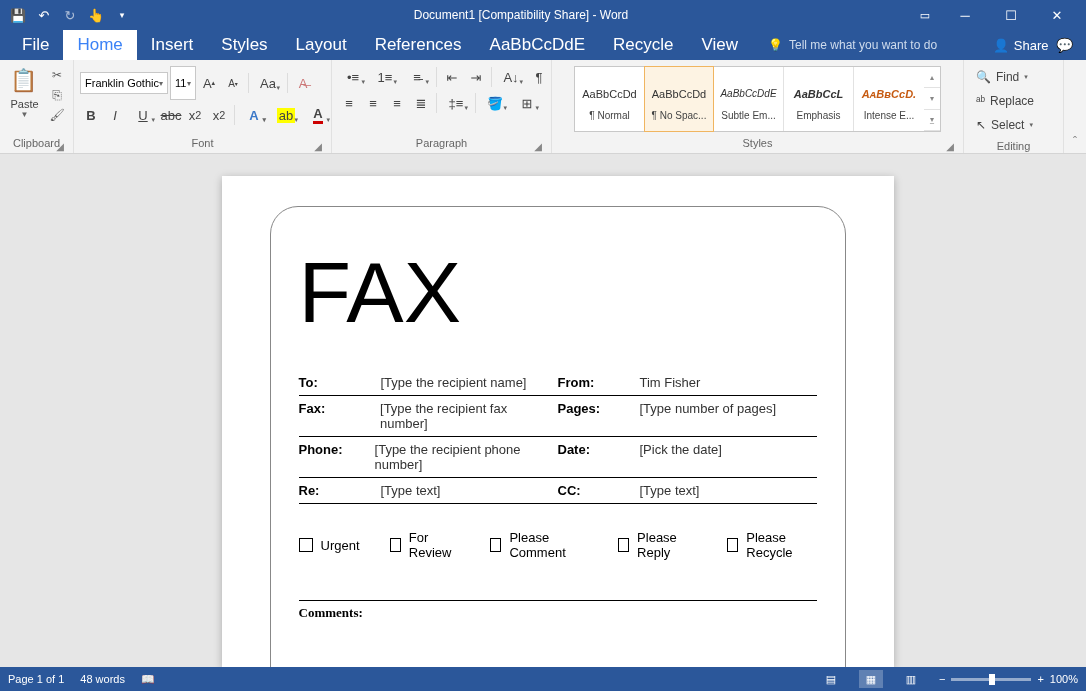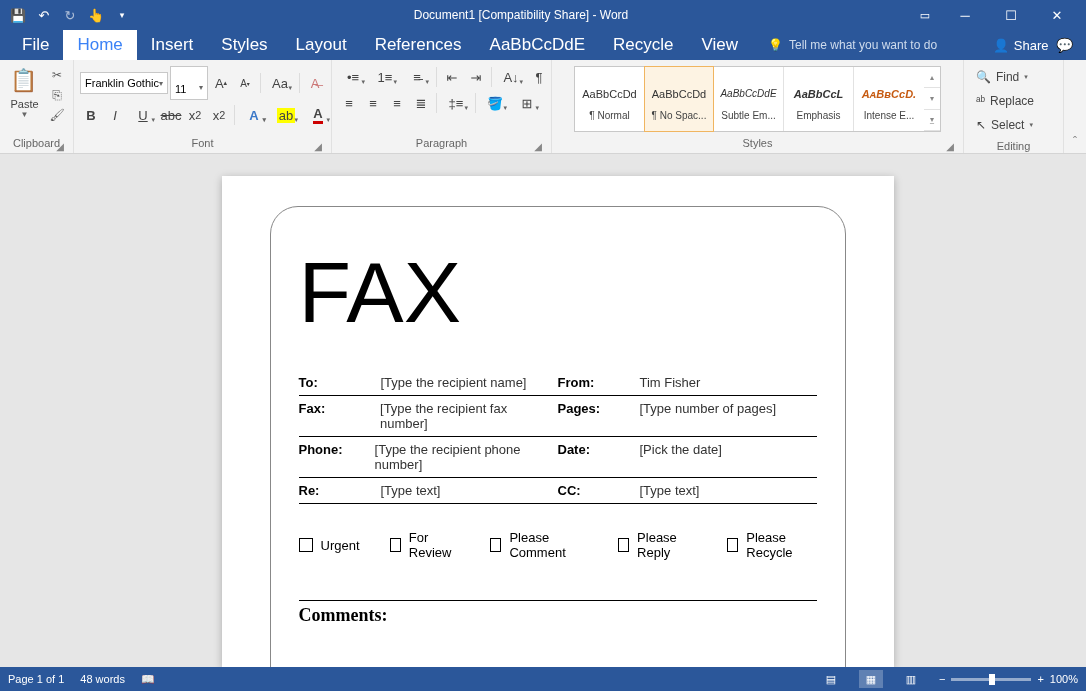--- a/index.html
+++ b/index.html
@@ -30,21 +30,21 @@
 .clip-big { display:flex; flex-direction:column; align-items:center; width:44px; }
 .clip-big .icon { font-size:22px; height:34px; display:flex; align-items:center; justify-content:center;}
 .clip-big .lbl { font-size:11px; color:#444; }
 .clip-big .drop { font-size:8px; color:#666; }
 .clip-side { display:flex; flex-direction:column; gap:2px; margin-top:2px; }
 .clip-side .mini { width:20px; height:18px; font-size:12px; display:flex; align-items:center; justify-content:center; color:#555;}
 
 .row { display:flex; gap:2px; align-items:center; }
 .font-row1 { margin-top:2px; }
 .font-name { width:88px; height:22px; border:1px solid #c8c8c8; background:#fff; font-size:11px; padding:0 4px; display:flex; align-items:center; justify-content:space-between;}
-.font-size { width:38px; height:22px; border:1px solid #c8c8c8; background:#fff; font-size:11px; padding:16px 4px; display:flex; align-items:flex-start; justify-content:space-between;}
+.font-size { width:26px; height:22px; border:1px solid #c8c8c8; background:#fff; font-size:11px; padding:16px 4px; display:flex; align-items:center; justify-content:space-between;}
 .rb-btn { width:22px; height:22px; display:flex; align-items:center; justify-content:center; color:#444; font-size:13px; border:1px solid transparent; }
 .rb-btn.wdrop { width:30px; position:relative;}
 .rb-btn.wdrop::after { content:"▾"; font-size:7px; position:absolute; right:2px; bottom:1px; color:#666;}
 .rb-sep { width:1px; height:20px; background:#dcdcdc; margin:0 2px;}
 .font-col { display:flex; flex-direction:column; gap:4px;}
 .para-col { display:flex; flex-direction:column; gap:4px;}
 
 .styles-gallery { border:1px solid #c8c8c8; background:#fff; display:flex; height:66px; margin-top:2px; }
 .style-item { width:70px; border-right:1px solid #e2e2e2; display:flex; flex-direction:column; align-items:center; justify-content:center; padding:2px; cursor:pointer;}
 .style-item.selected { border:1px solid #f0b560; background:#fdf3e3; margin:-1px 0 -1px -1px;}
@@ -62,21 +62,21 @@
 .page-inner { border:1px solid #888; border-radius:28px; padding: 36px 28px 100px 28px; }
 .fax-title { font-family: Arial, sans-serif; font-size: 86px; font-weight: 400; letter-spacing: 0; margin-bottom: 28px; }
 .fld-row { display:flex; border-bottom:1px solid #000; padding:5px 0; font-family: Georgia, serif; font-size:13px; }
 .fld-left { display:flex; width:50%; }
 .fld-right { display:flex; width:50%; }
 .fld-label { width:82px; font-weight:bold; }
 .fld-val { color:#333; }
 .checks { display:flex; gap:30px; margin-top:26px; font-family: Georgia, serif; font-size:13px; padding-bottom: 40px;}
 .chk { display:flex; gap:8px; align-items:center;}
 .chk-box { width:14px; height:14px; border:1.5px solid #000;}
-.comments { font-family: Georgia, serif; font-size:18px; font-weight:bold; border-top:1.5px solid #000; padding-top:4px;}
+.comments { font-family: Georgia, serif; font-size:13px; font-weight:bold; border-top:1.5px solid #000; padding-top:4px;}
 
 .statusbar { position:absolute; bottom:0; left:0; right:0; height:24px; background:#2b579a; color:#fff; display:flex; align-items:center; font-size:11px; padding:0 8px; gap:16px;}
 .statusbar .spacer { flex:1;}
 .view-btn { width:24px; height:18px; display:flex; align-items:center; justify-content:center; color:#fff; font-size:11px;}
 .view-btn.active { background: rgba(255,255,255,.25);}
 .zoom { display:flex; align-items:center; gap:6px;}
 .zoom-track { width:80px; height:3px; background: rgba(255,255,255,.5); position:relative;}
 .zoom-thumb { position:absolute; left:38px; top:-4px; width:6px; height:11px; background:#fff;}
 </style>
 </head>

